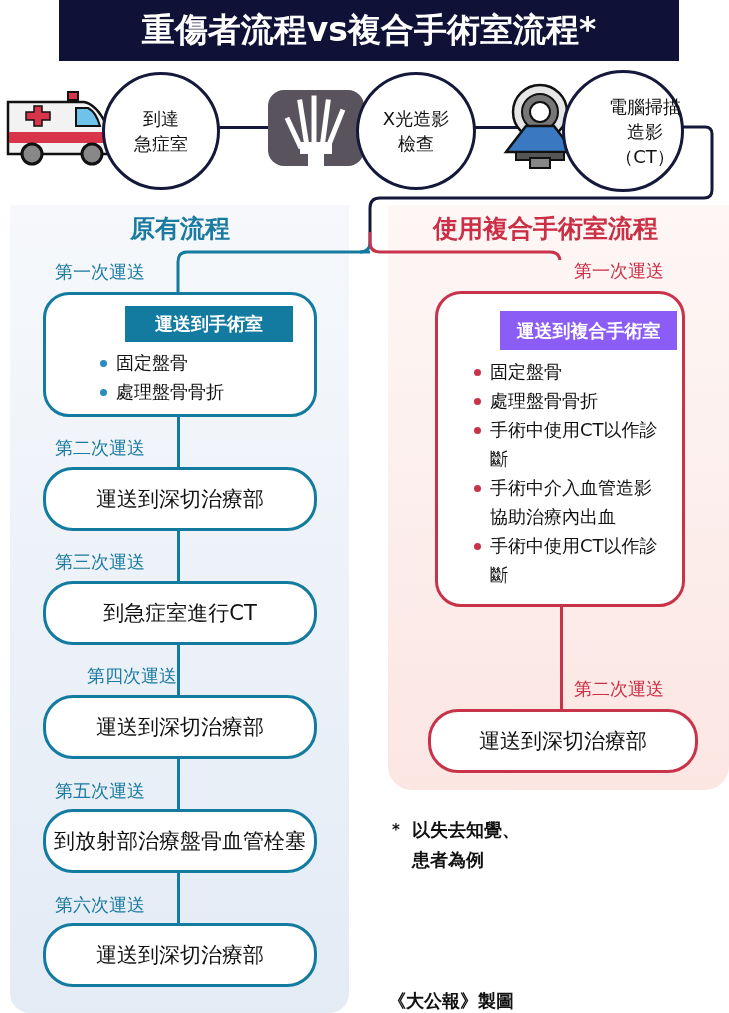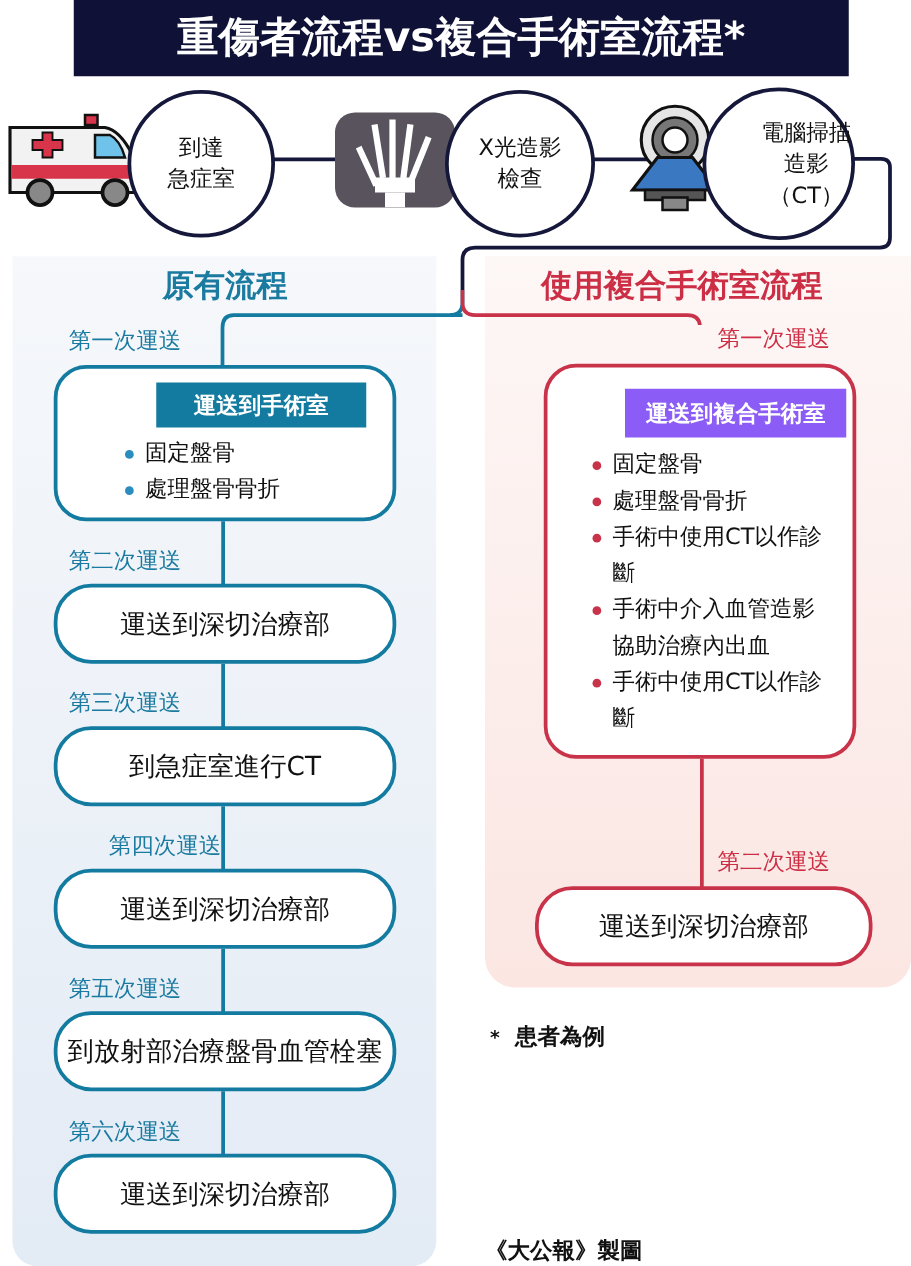--- a/index.html
+++ b/index.html
@@ -152,16 +152,17 @@
   <li>手術中使用CT以作診斷</li>
 </ul>
 
 <div class="vline-r" style="left:560px; top:607px; height:104px;"></div>
 <div class="step-label red" style="left:574px; top:677px;">第二次運送</div>
 <div class="pill pill-r" style="left:428px; top:709px; width:270px; height:64px;">運送到深切治療部</div>
 
 <div class="note" style="left:392px; top:815px;">
   <span style="position:absolute; left:0; top:0; font-size:15px;">*</span>
   <div style="padding-left:20px;">
+    <div>以失去知覺、</div>
     <div>患者為例</div>
   </div>
 </div>
 <div class="note" style="left:388px; top:986px;">《大公報》製圖</div>
 
 </body></html>

